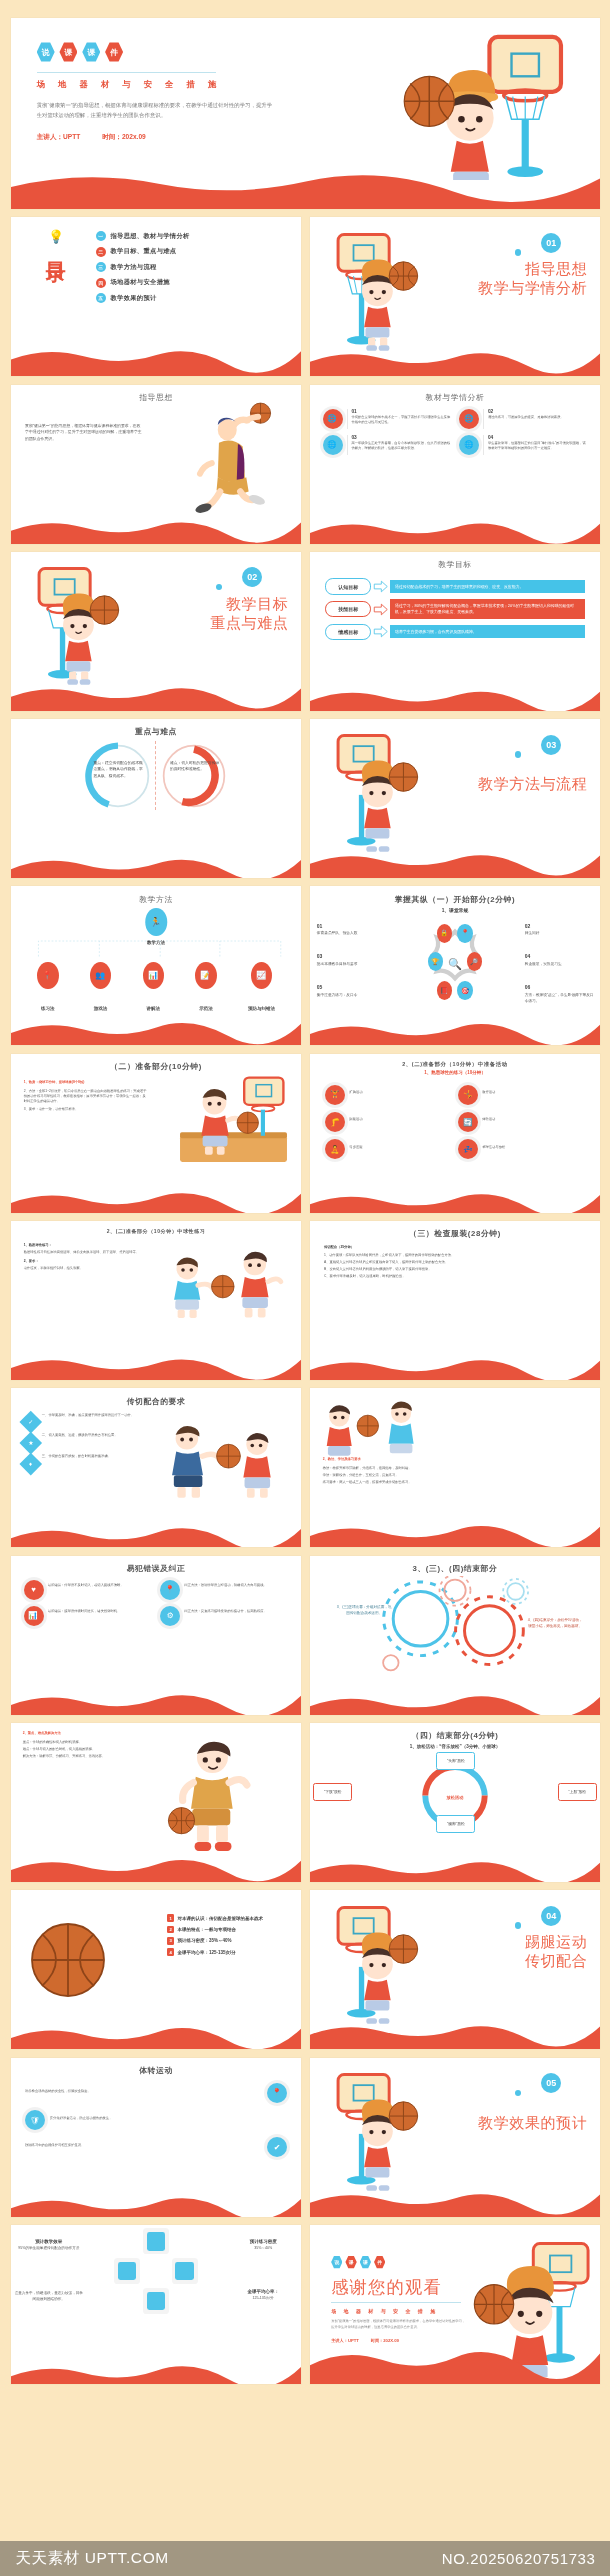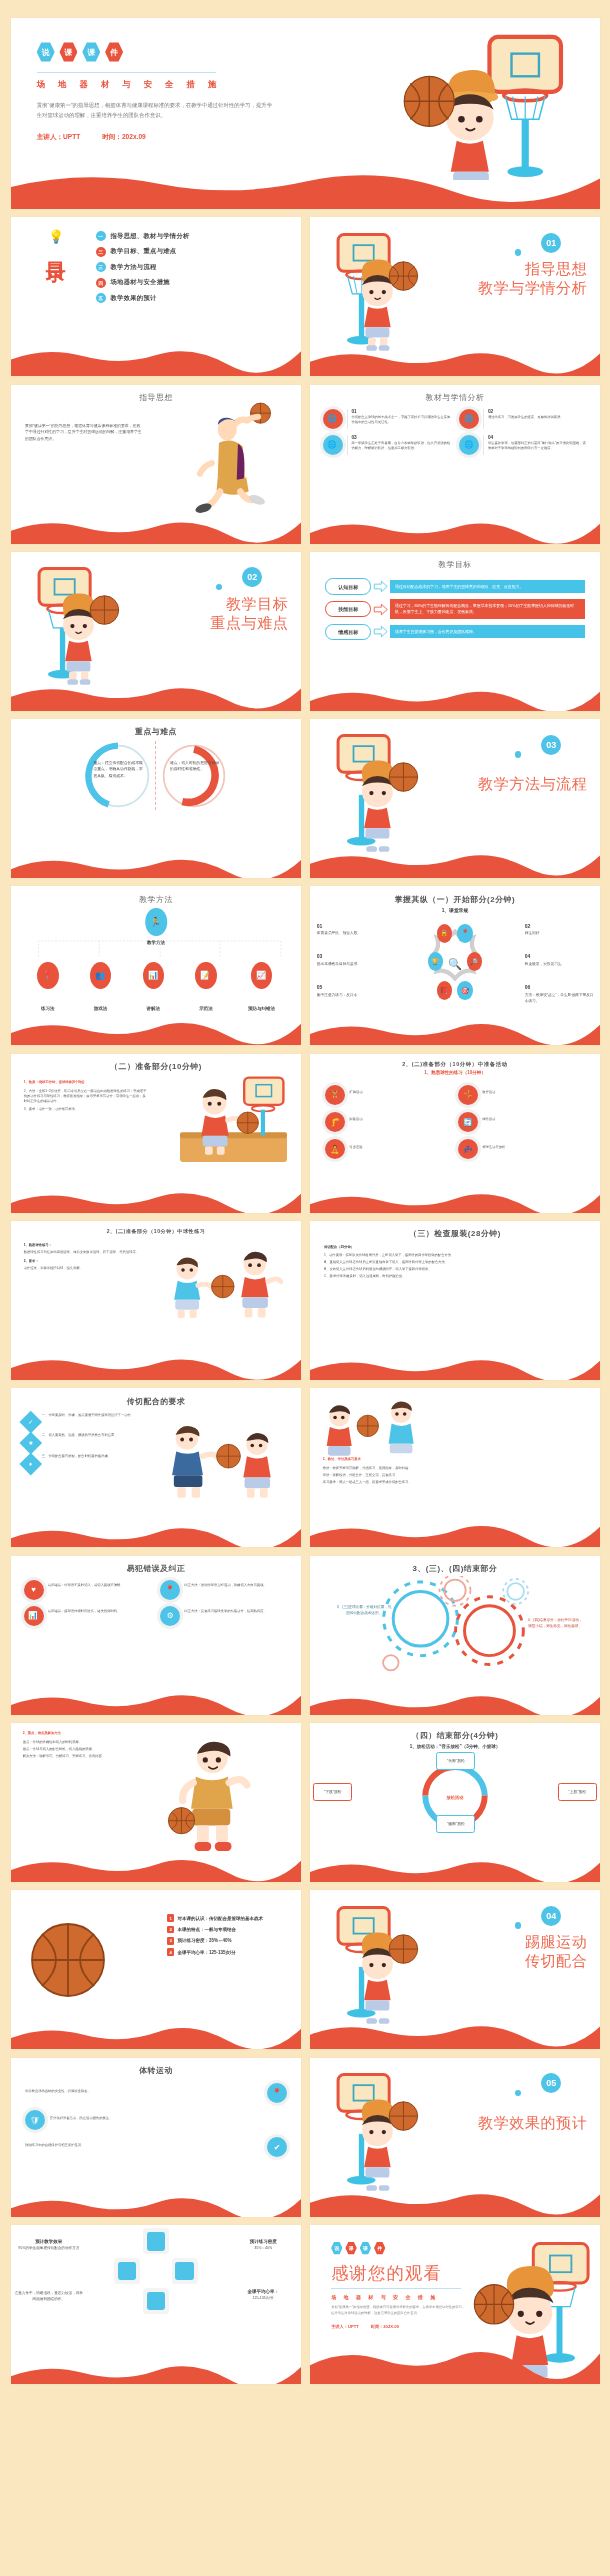--- a/index.html
+++ b/index.html
@@ -181,21 +181,21 @@
   
   .plusgrid{position:relative;height:113px;}
   .pcard{
     position:absolute;background:#f4f4f4;border-radius:3.6px;
     display:flex;align-items:center;justify-content:center;
   }
   .pcard .inner{background:#4ec3e8;border-radius:2.4px;width:70%;height:70%;}
   .ptext{position:absolute;font-size:3.6px;line-height:1.6;color:#555;text-align:center;width:69px;}
   .ptitle{font-size:4.5px;font-weight:700;color:#3f3f3f;margin-bottom:1.2px;}
   
-  .ty-inner{padding:16.7px 0 0 21.5px;position:relative;z-index:3;}
+  .ty-inner{padding:16.7px 0 0 21.5px;position:relative;z-index:3;margin-top:14px;}
   .ty-hex{display:flex;gap:3px;margin-bottom:6px;}
   .ty-hex .hex{width:11.3px;height:13px;font-size:4.8px;}
   .ty-title{font-size:17.3px;font-weight:400;color:#ef6a50;letter-spacing:1.2px;margin-bottom:2.4px;}
   .ty-rule{width:130px;height:0.6px;background:#bfe3ee;margin:3.6px 0 4.8px 0;}
   .ty-sub{font-size:5px;font-weight:700;color:#e8533c;letter-spacing:3px;margin-bottom:4.8px;}
   .ty-desc{font-size:3.3px;line-height:1.85;color:#8a8a8a;max-width:135px;}
   .ty-meta{margin-top:7.2px;font-size:4.2px;font-weight:700;color:#e8533c;}
   .ty-meta span{margin-right:10.7px;}
   
   .watermark{
@@ -1162,15 +1162,19 @@
       </svg>
       <div class="wave wave-tall">
         <svg viewBox="0 0 500 70" preserveAspectRatio="none">
             <path d="M0 40 Q60 12 125 32 T250 28 T375 46 T500 20 L500 70 L0 70 Z" fill="#e8533c"></path>
           </svg>
       </div>
     </div>
 
   </div>
 
+  <div class="watermark">
+    <div>天天素材 UPTT.COM</div>
+    <div class="wm-right">NO.20250620751733</div>
+  </div>
 
 </div>
 
 
 </body></html>

